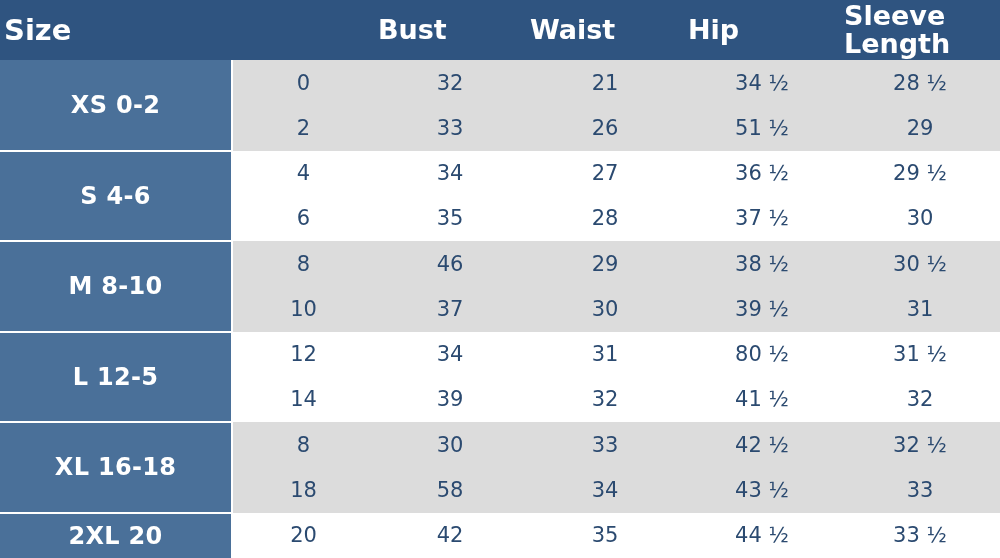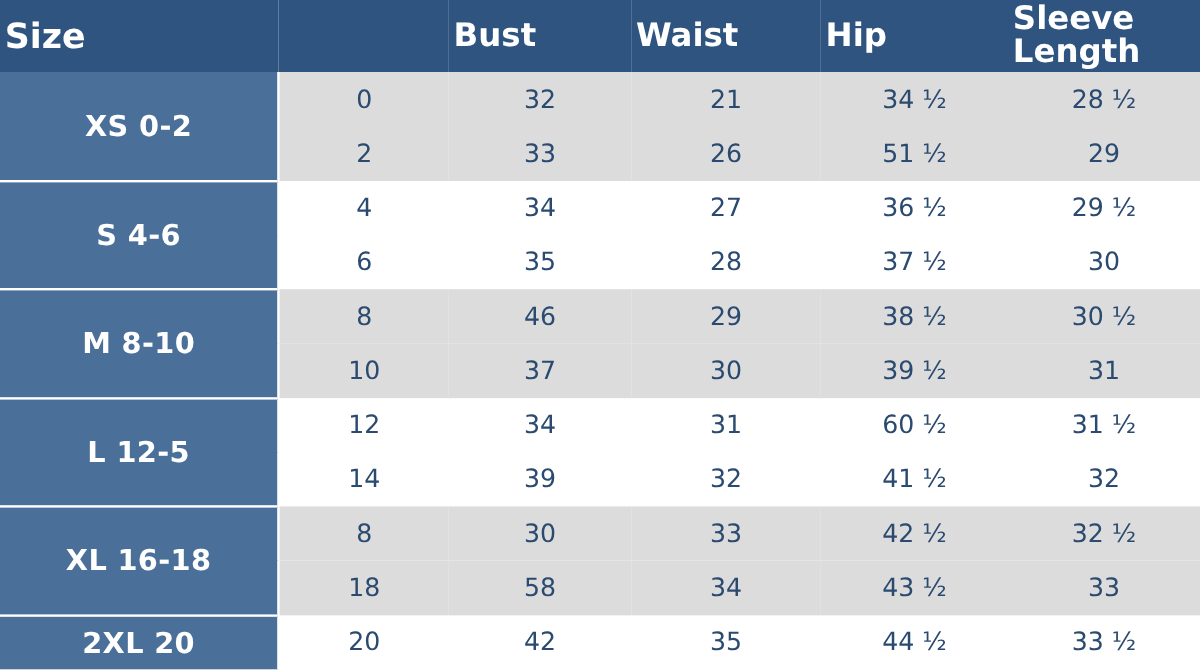--- a/index.html
+++ b/index.html
@@ -144,21 +144,21 @@
         <td class="data"><span class="frac">37</span></td>
         <td class="data"><span class="frac">30</span></td>
         <td class="data"><span class="frac">39 ½</span></td>
         <td class="data sleeve-col"><span class="frac">31</span></td>
       </tr>
       <tr class="plain">
         <td class="size-cell" rowspan="2">L 12-5</td>
         <td class="data"><span class="frac">12</span></td>
         <td class="data"><span class="frac">34</span></td>
         <td class="data"><span class="frac">31</span></td>
-        <td class="data"><span class="frac">60 ½</span></td>
+        <td class="data"><span class="frac">80 ½</span></td>
         <td class="data sleeve-col"><span class="frac">31 ½</span></td>
       </tr>
       <tr class="plain">
         <td class="data"><span class="frac">14</span></td>
         <td class="data"><span class="frac">39</span></td>
         <td class="data"><span class="frac">32</span></td>
         <td class="data"><span class="frac">41 ½</span></td>
         <td class="data sleeve-col"><span class="frac">32</span></td>
       </tr>
       <tr class="shade">

